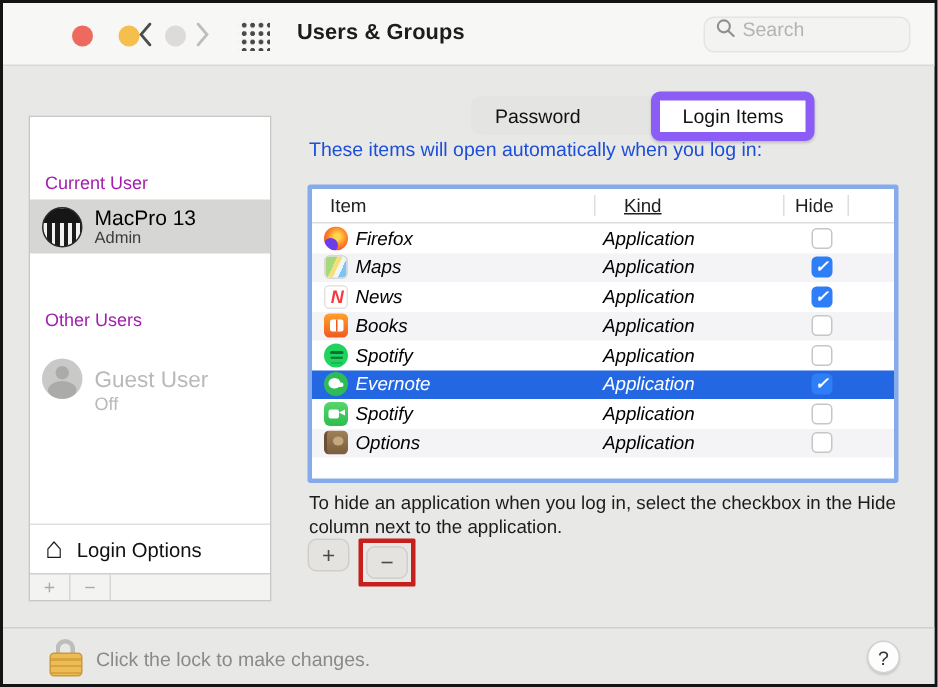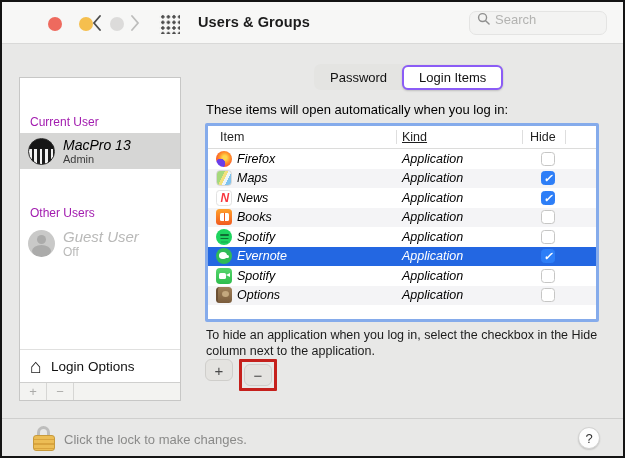--- a/index.html
+++ b/index.html
@@ -31,42 +31,42 @@
   .user-row.selected { background:#d6d6d5; }
   .avatar { width:27px; height:27px; border-radius:50%; flex:0 0 auto; }
   .avatar.current {
     background:
       linear-gradient(#161616 0 38%, rgba(0,0,0,0) 38%),
       repeating-linear-gradient(90deg, #f2f2f2 0 2.6px, #1c1c1c 2.6px 5.4px);
     border:1px solid #2a2a2a; }
   .avatar.guest { background:#c9c9c8; position:relative; overflow:hidden; }
   .avatar.guest::before { content:""; position:absolute; left:9px; top:5px; width:9px; height:9px; border-radius:50%; background:#ababaa; }
   .avatar.guest::after { content:""; position:absolute; left:4px; top:15px; width:19px; height:12px; border-radius:50%; background:#ababaa; }
-  .user-name { font-size:14px; color:#000; line-height:1.15;font-style:italic; }
+  .user-name { font-size:14px; color:#000; line-height:1.15; }
   .user-sub { font-size:11px; color:#3c3c3c; }
-  .guest .user-name { color:#b9b9b8; font-size:15px; }
+  .guest .user-name { color:#b9b9b8; font-size:15px;margin-top:17px; }
   .guest .user-sub { color:#b9b9b8; font-size:12px; }
   .side-spacer { flex:1 1 auto; }
   .login-options { border-top:1px solid #e0e0df; display:flex; align-items:center; gap:9px; padding:7px 10px; }
   .home-glyph { font-size:20px; line-height:18px; color:#1a1a1a; }
   .login-options span.lbl { font-size:13.5px; color:#111; }
   .side-toolbar { border-top:1px solid #cfcfce; background:#f3f3f1; height:18px; display:flex; }
   .side-btn { width:27px; border-right:1px solid #d6d6d4; color:#ababa9; font-size:13px; display:flex; align-items:center; justify-content:center; }
 
   
   .seg-control { position:absolute; left:312px; top:62px; height:26px; background:#e4e4e2; border-radius:7px; display:flex; align-items:center; padding:1px; }
   .seg { padding:3px 15px; font-size:13px; color:#111; border-radius:6px; }
-  .seg.active { background:#fff; border:2px solid #8b5cf6; box-shadow:0 1px 2px rgba(0,0,0,.18); }
-
-  
-  .intro { position:absolute; left:204px; top:100px; font-size:13px; color:#000000; }
+  .seg.active { background:#fff; border:6px solid #8b5cf6; box-shadow:0 1px 2px rgba(0,0,0,.18);margin-left:32px; }
+
+  
+  .intro { position:absolute; left:204px; top:90px; font-size:13px; color:#1d4ed8; }
   .table-wrap { position:absolute; left:203px; top:121px; width:394px; height:199px; border:3px solid #85abeb; border-radius:2px; background:#fff; overflow:hidden; }
   .thead { position:relative; height:23px; border-bottom:1px solid #dcdcdb; display:flex; align-items:center; font-size:12.5px; color:#1f1f1f; }
   .thead .h-item { position:absolute; left:12px; }
-  .thead .h-kind { position:absolute; left:194px;text-decoration:underline; }
+  .thead .h-kind { position:absolute; left:208px;text-decoration:underline; }
   .thead .h-hide { position:absolute; left:322px; }
   .thead .hdiv { position:absolute; top:4px; bottom:4px; width:1px; background:#dedede; }
   .row { position:relative; height:19.5px; display:flex; align-items:center; font-size:12.5px; color:#000;font-style:italic; }
   .row.alt { background:#f4f4f6; }
   .row.selected { background:#2367e2; color:#fff; }
   .cell-item { position:absolute; left:8px; display:flex; align-items:center; gap:5px; }
   .cell-kind { position:absolute; left:194px; }
   .cell-hide { position:absolute; left:333px; width:14px; }
   .cb { width:14px; height:14px; border-radius:3.5px; background:#fff; border:1px solid #c6c6c5; }
   .cb.checked { background:#2d7ef7; border-color:#2d7ef7; color:#fff; font-size:11px; font-weight:bold; line-height:13px; text-align:center; }

